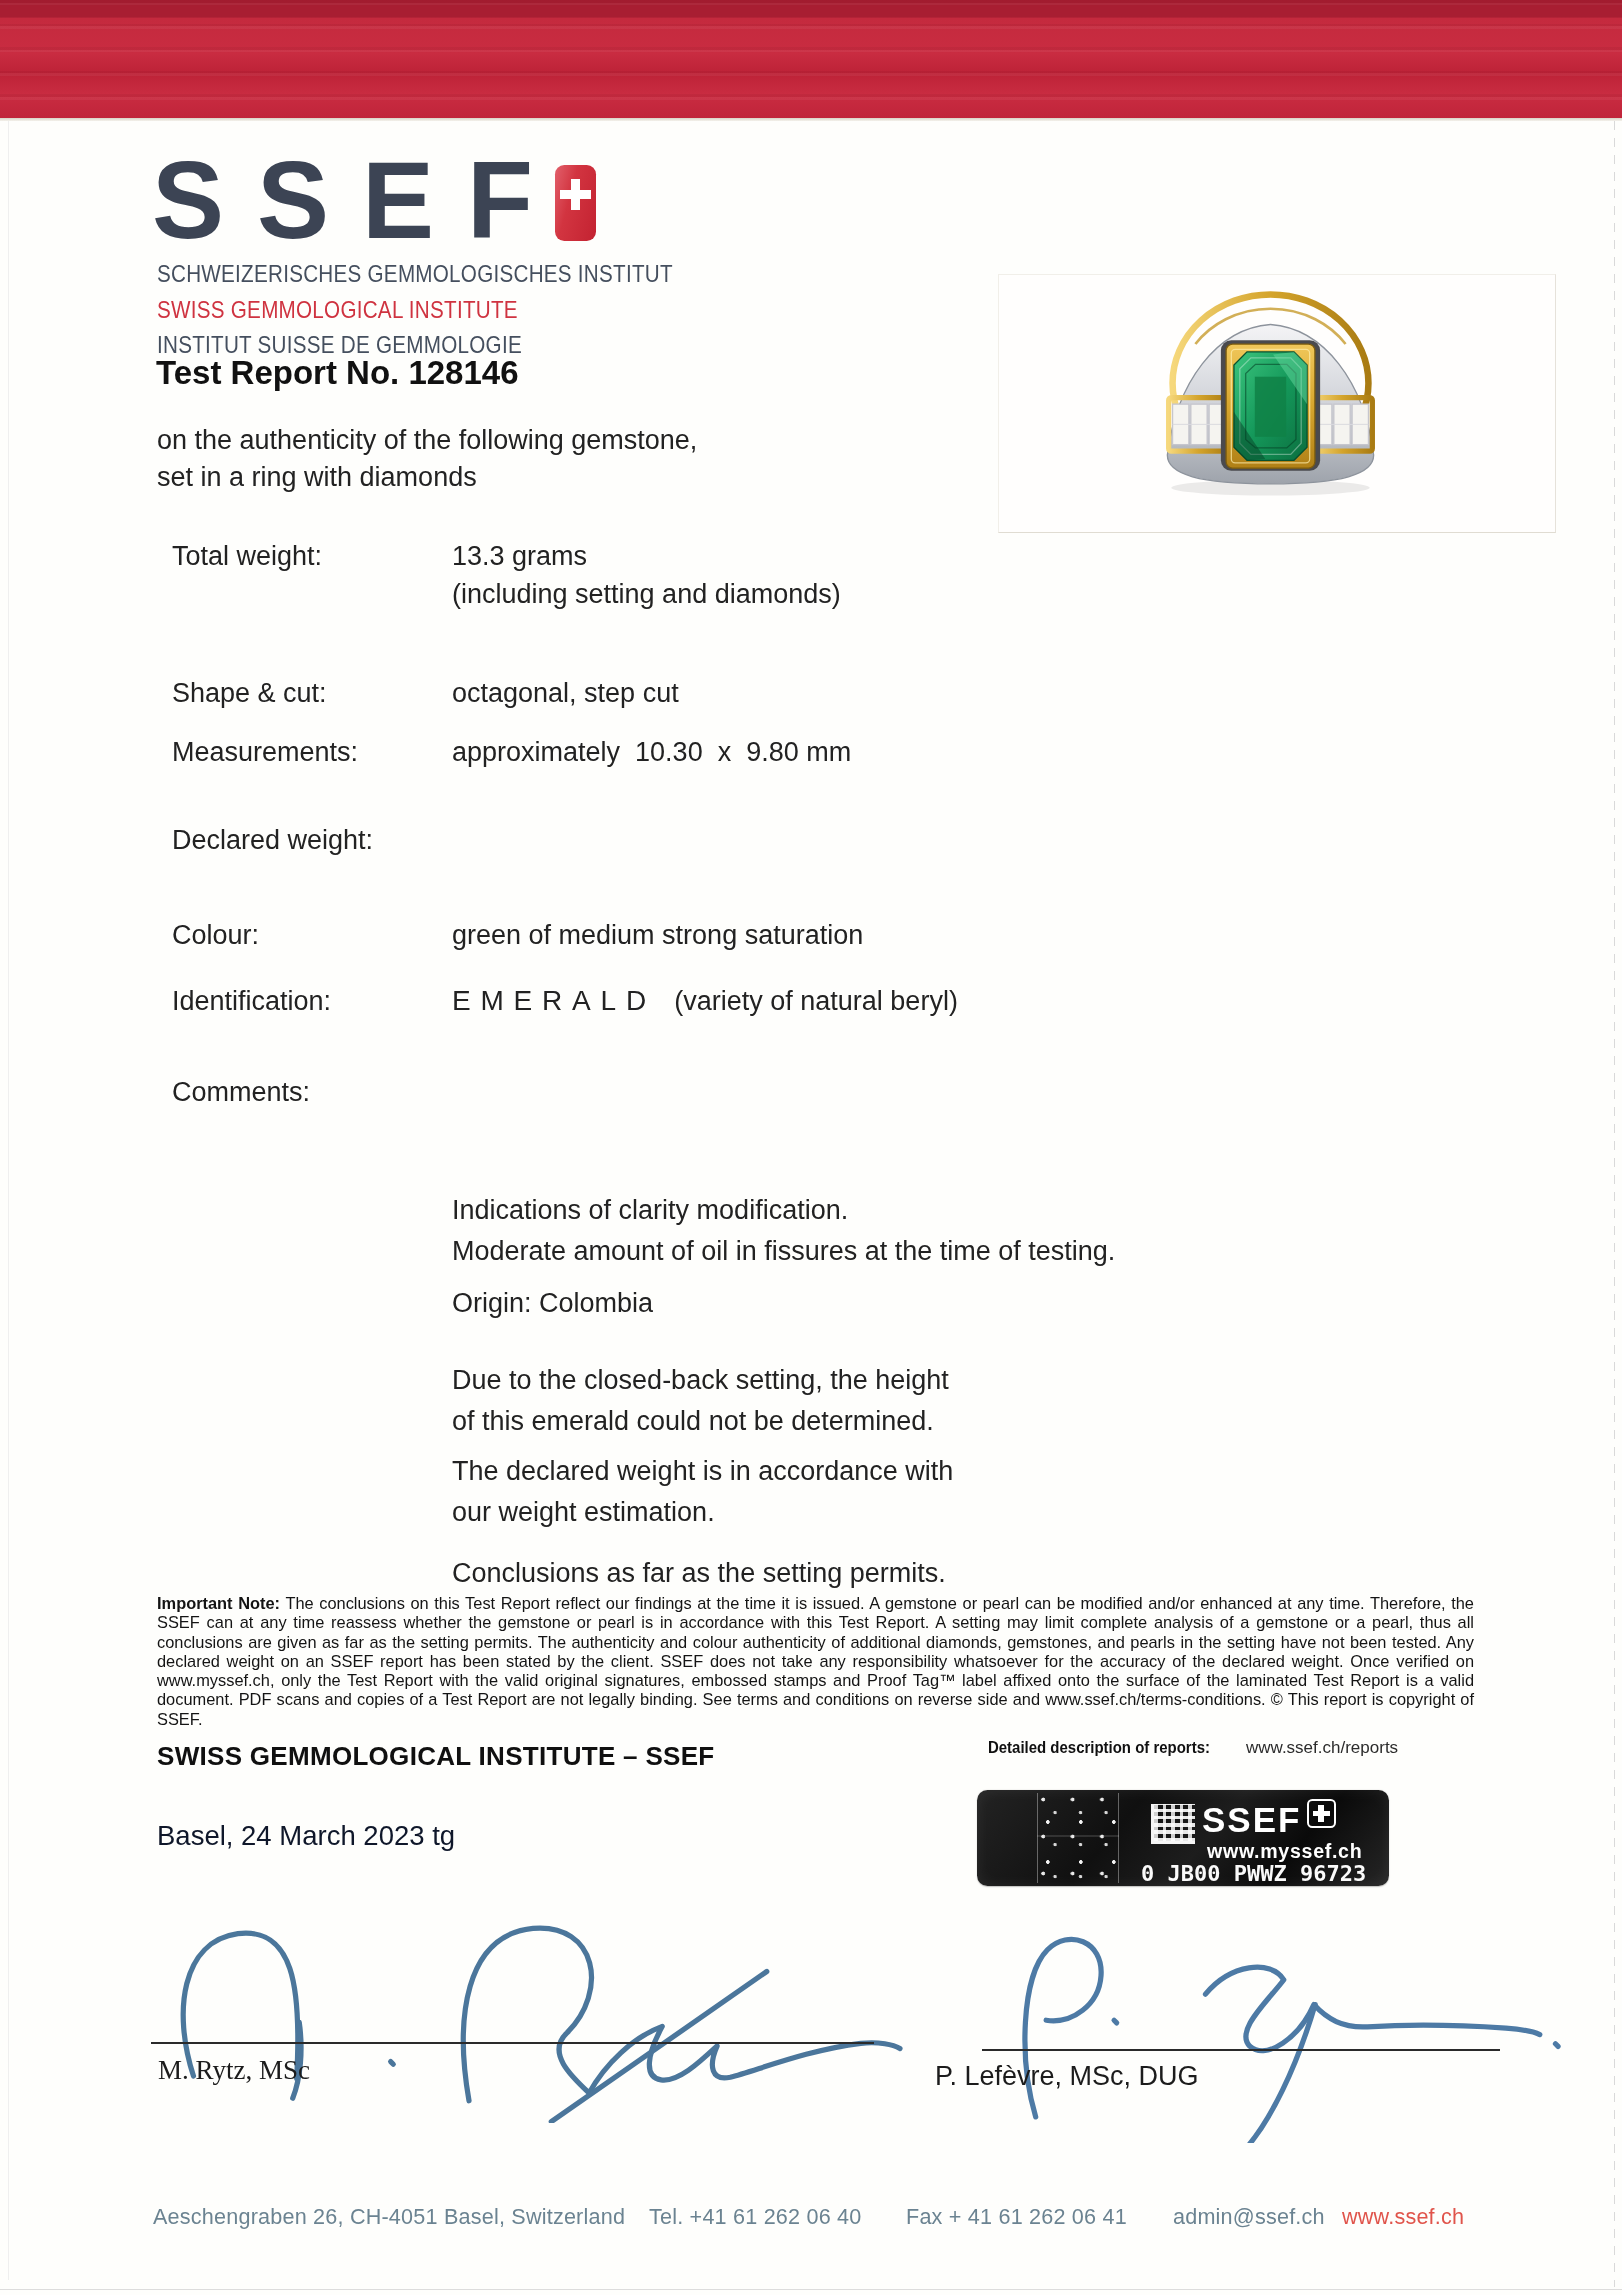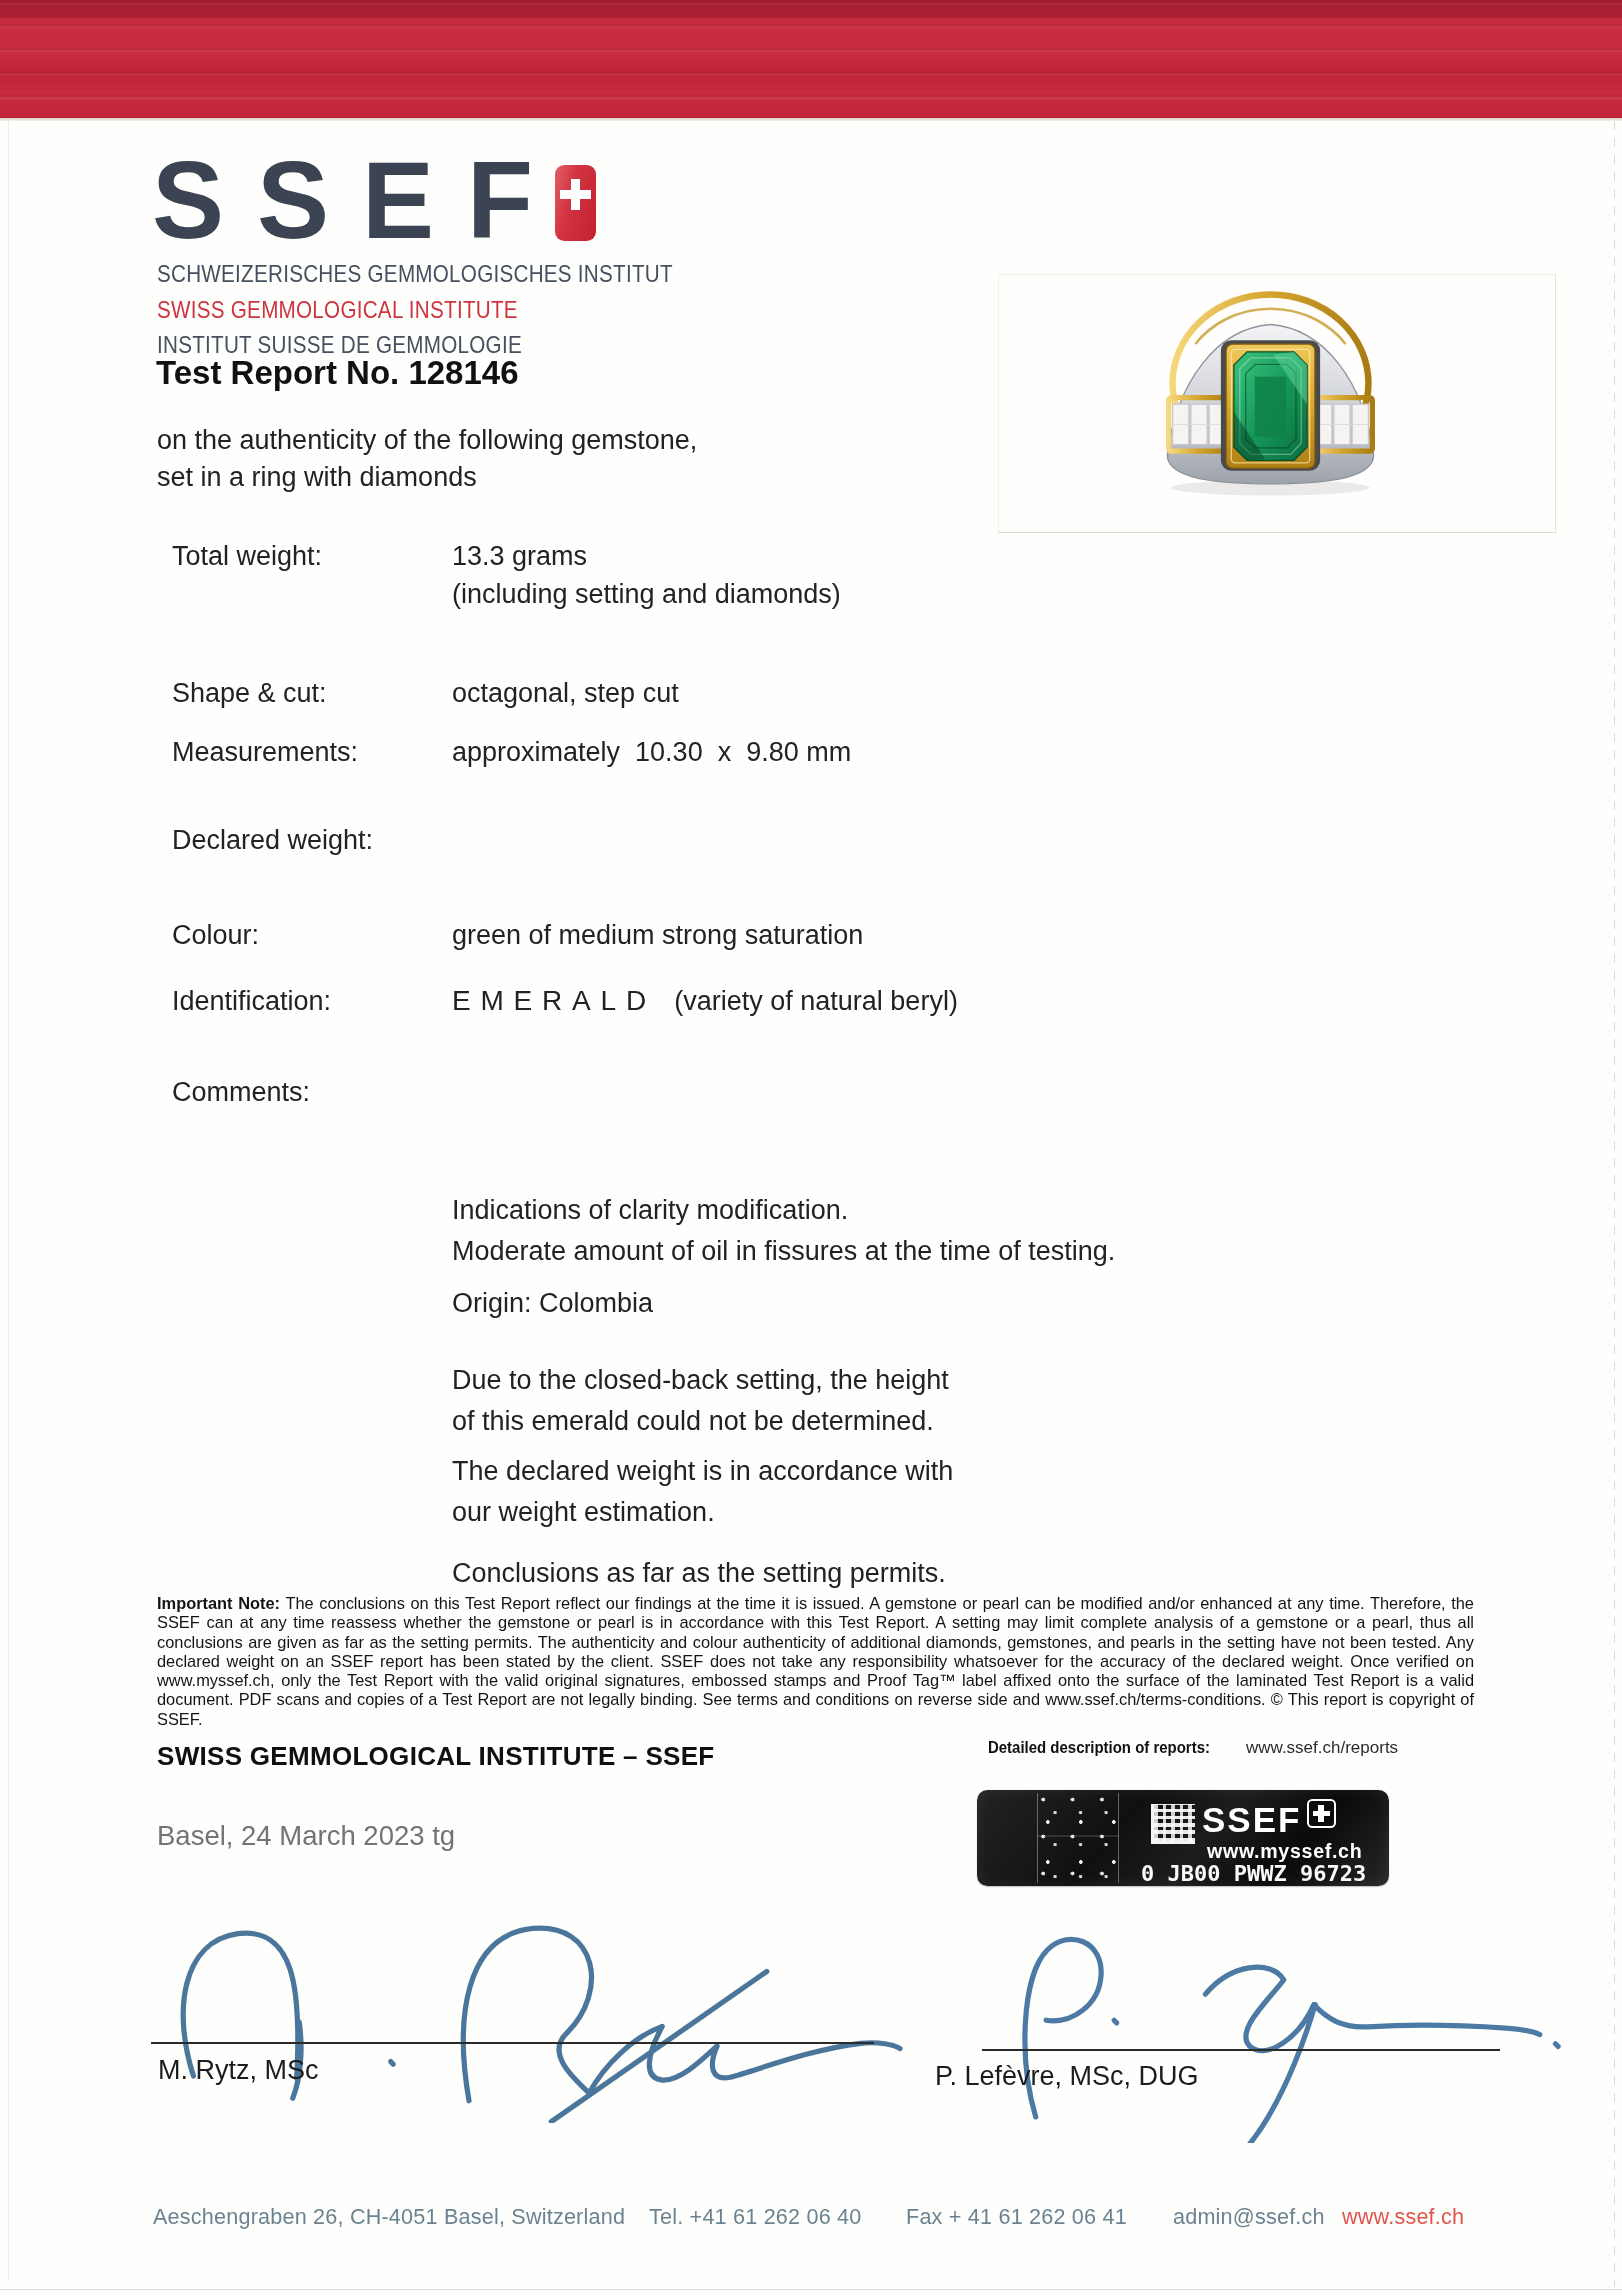--- a/index.html
+++ b/index.html
@@ -61,21 +61,21 @@
   .cp0{top:1073px;} .cp1{top:1190px;} .cp2{top:1283px;}
   .cp3{top:1360px;} .cp4{top:1451px;} .cp5{top:1553px;}
 
   
   .fineprint{left:157px;top:1594px;width:1317px;margin:0;
     font-size:16.4px;line-height:19.3px;text-align:justify;color:#141414;}
   .fp-label{font-weight:bold;}
 
   
   .inst-line{left:157px;top:1741px;font-size:26px;font-weight:bold;letter-spacing:0.3px;color:#101010;}
-  .date{left:157px;top:1820px;font-size:27.5px;color:#737373;}
+  .date{left:157px;top:1820px;font-size:27.5px;color:#0f172a;}
 
   
   .ver-label{position:absolute;font-size:17px;font-weight:bold;color:#101010;white-space:nowrap;
     display:inline-block;transform:scaleX(.88);transform-origin:left top;}
   .ver-url{position:absolute;left:258px;font-size:17px;color:#2c2c2c;white-space:nowrap;}
   .ver{width:497px;height:26px;}
   .v0{left:988px;top:1738px;} .v1{left:988px;top:1808px;margin-top:29px;}
 
   
   .sticker{left:977px;top:1790px;width:412px;height:96px;border-radius:10.5px;
@@ -105,21 +105,21 @@
     font-family:"DejaVu Sans Mono",monospace;letter-spacing:0px;}
 
   
   .ink{pointer-events:none;}
   .ink-left{left:147px;top:1901px;}
   .ink-right{left:975px;top:1921px;}
   .sigline{height:2px;background:#2a2a2a;}
   .sl-left{left:151px;top:2042px;width:723px;}
   .sl-right{left:982px;top:2049px;width:518px;}
   .signame{font-size:27px;color:#1c1c1c;}
-  .sn-left{left:158px;top:2055px;}
+  .sn-left{left:158px;top:2055px;font-family:Liberation Serif, serif;}
   .sn-right{left:935px;top:2061px;}
 
   
   .foot{top:2204px;font-size:21.6px;color:#6b8391;letter-spacing:0.2px;white-space:nowrap;}
   .f-addr{left:153px;} .f-tel{left:649px;} .f-fax{left:906px;} .f-mail{left:1173px;}
   .f-web{left:1342px;color:#e0544b;}
 
   
   .edge-right{right:7.9px;top:121px;width:1.3px;height:2166px;
     background:repeating-linear-gradient(180deg,#d9d9d9 0 9.2px,rgba(0,0,0,0) 9.2px 17px);}

